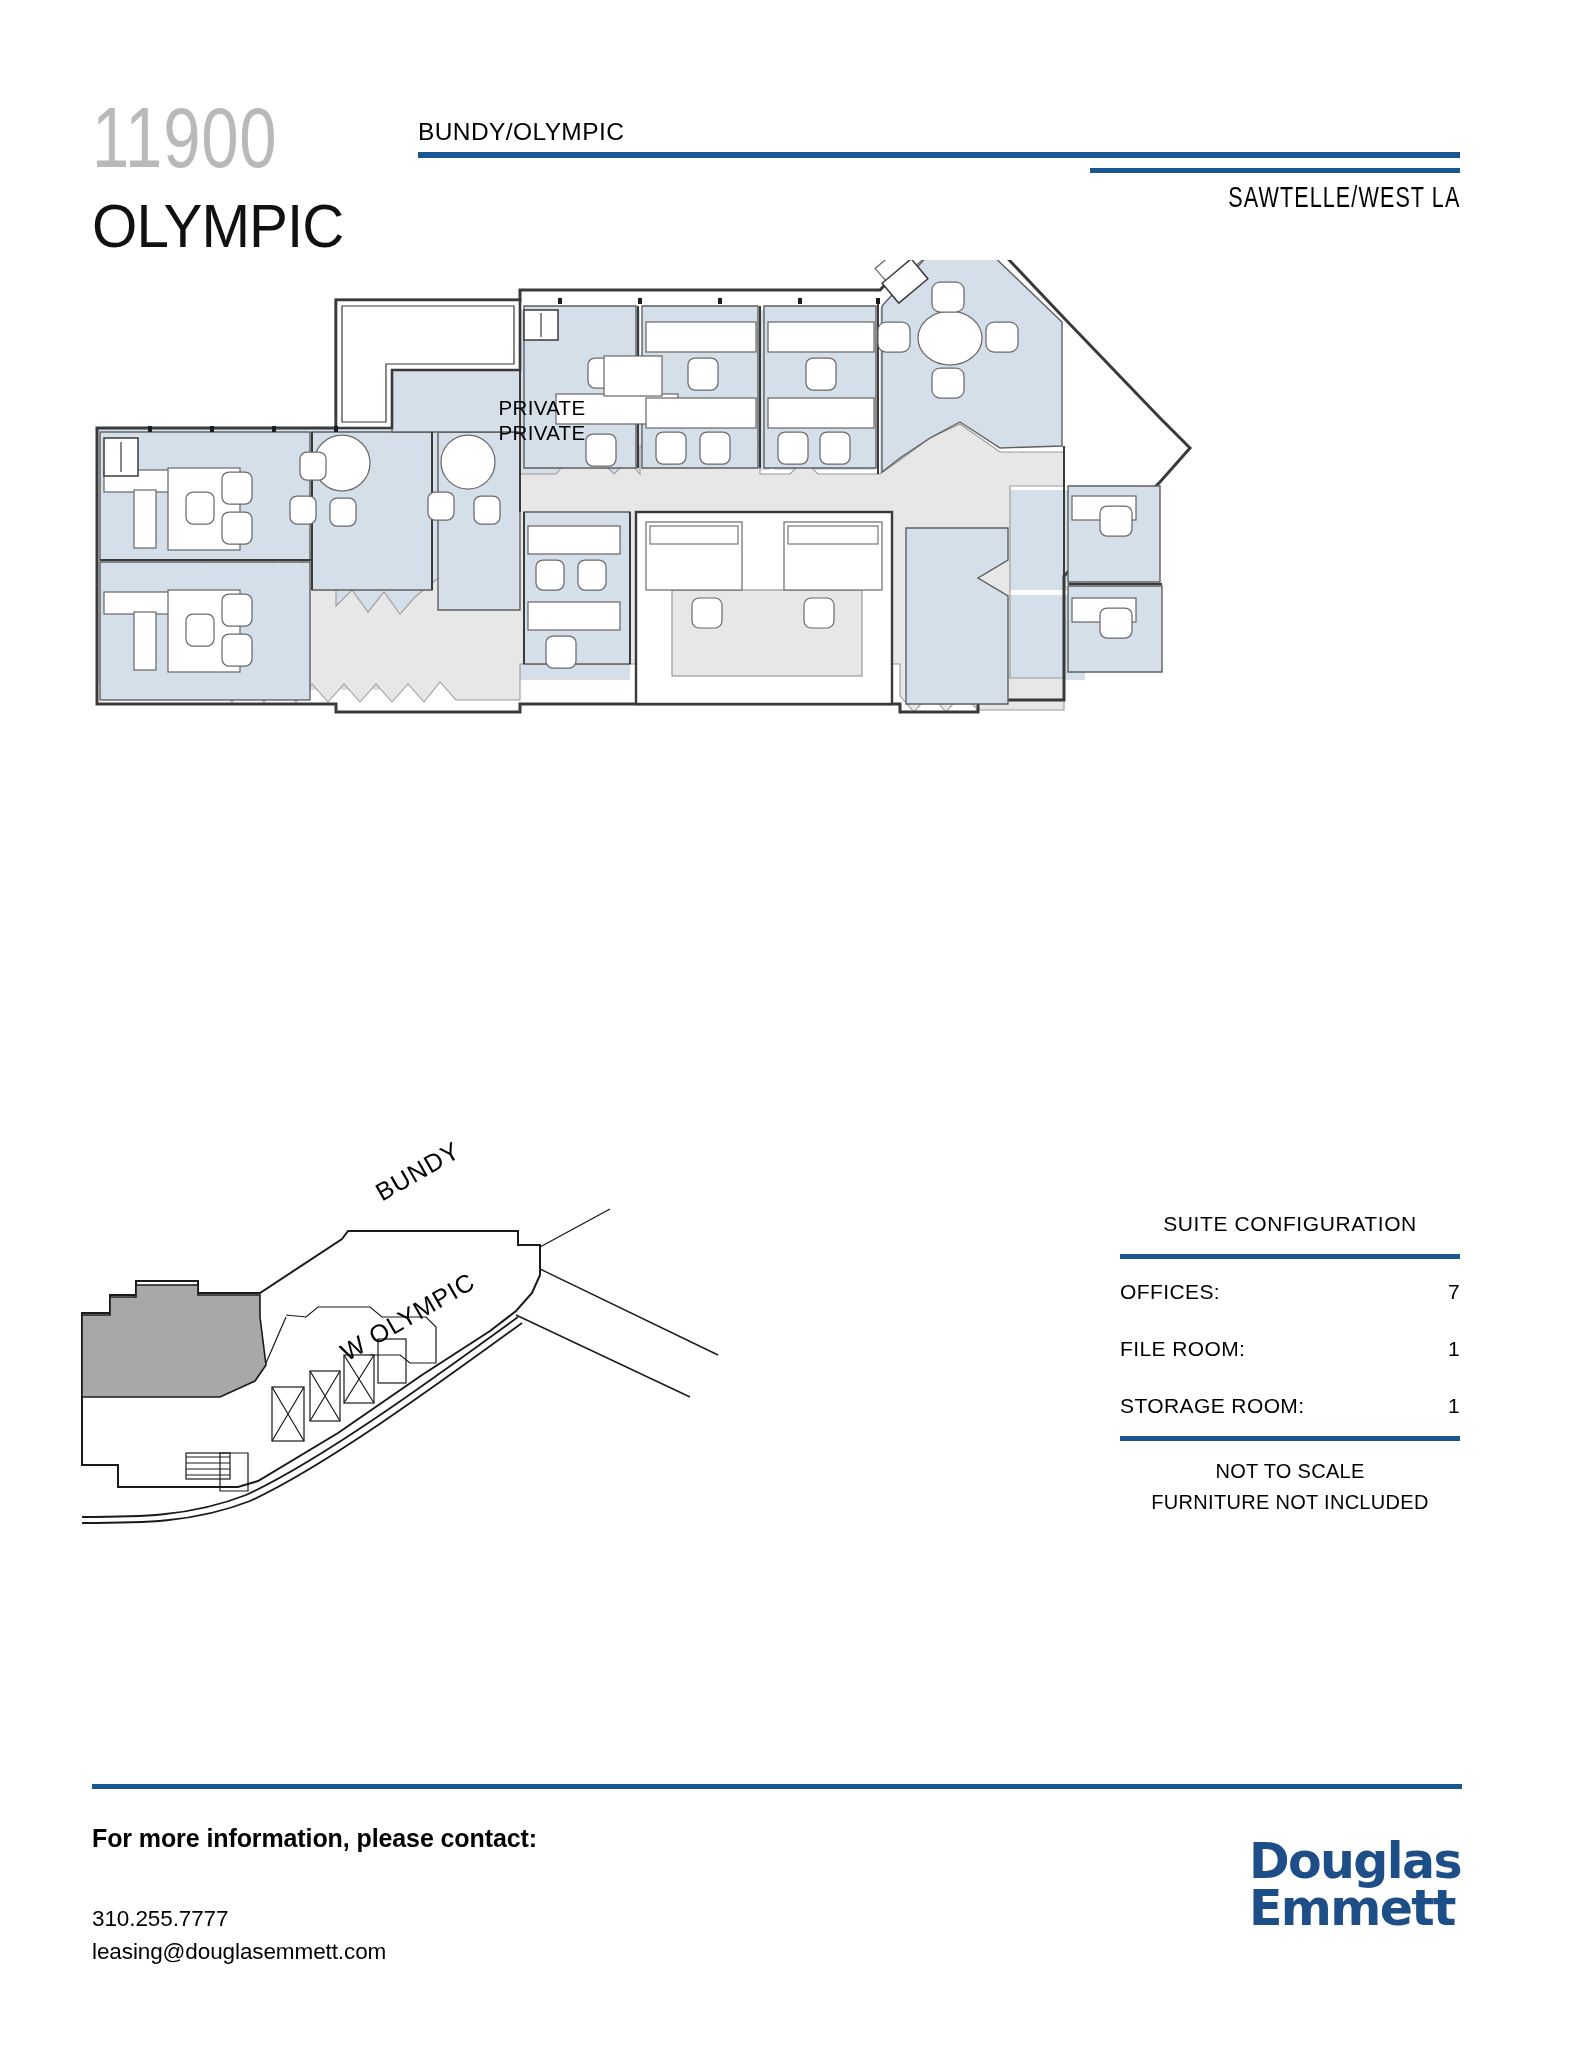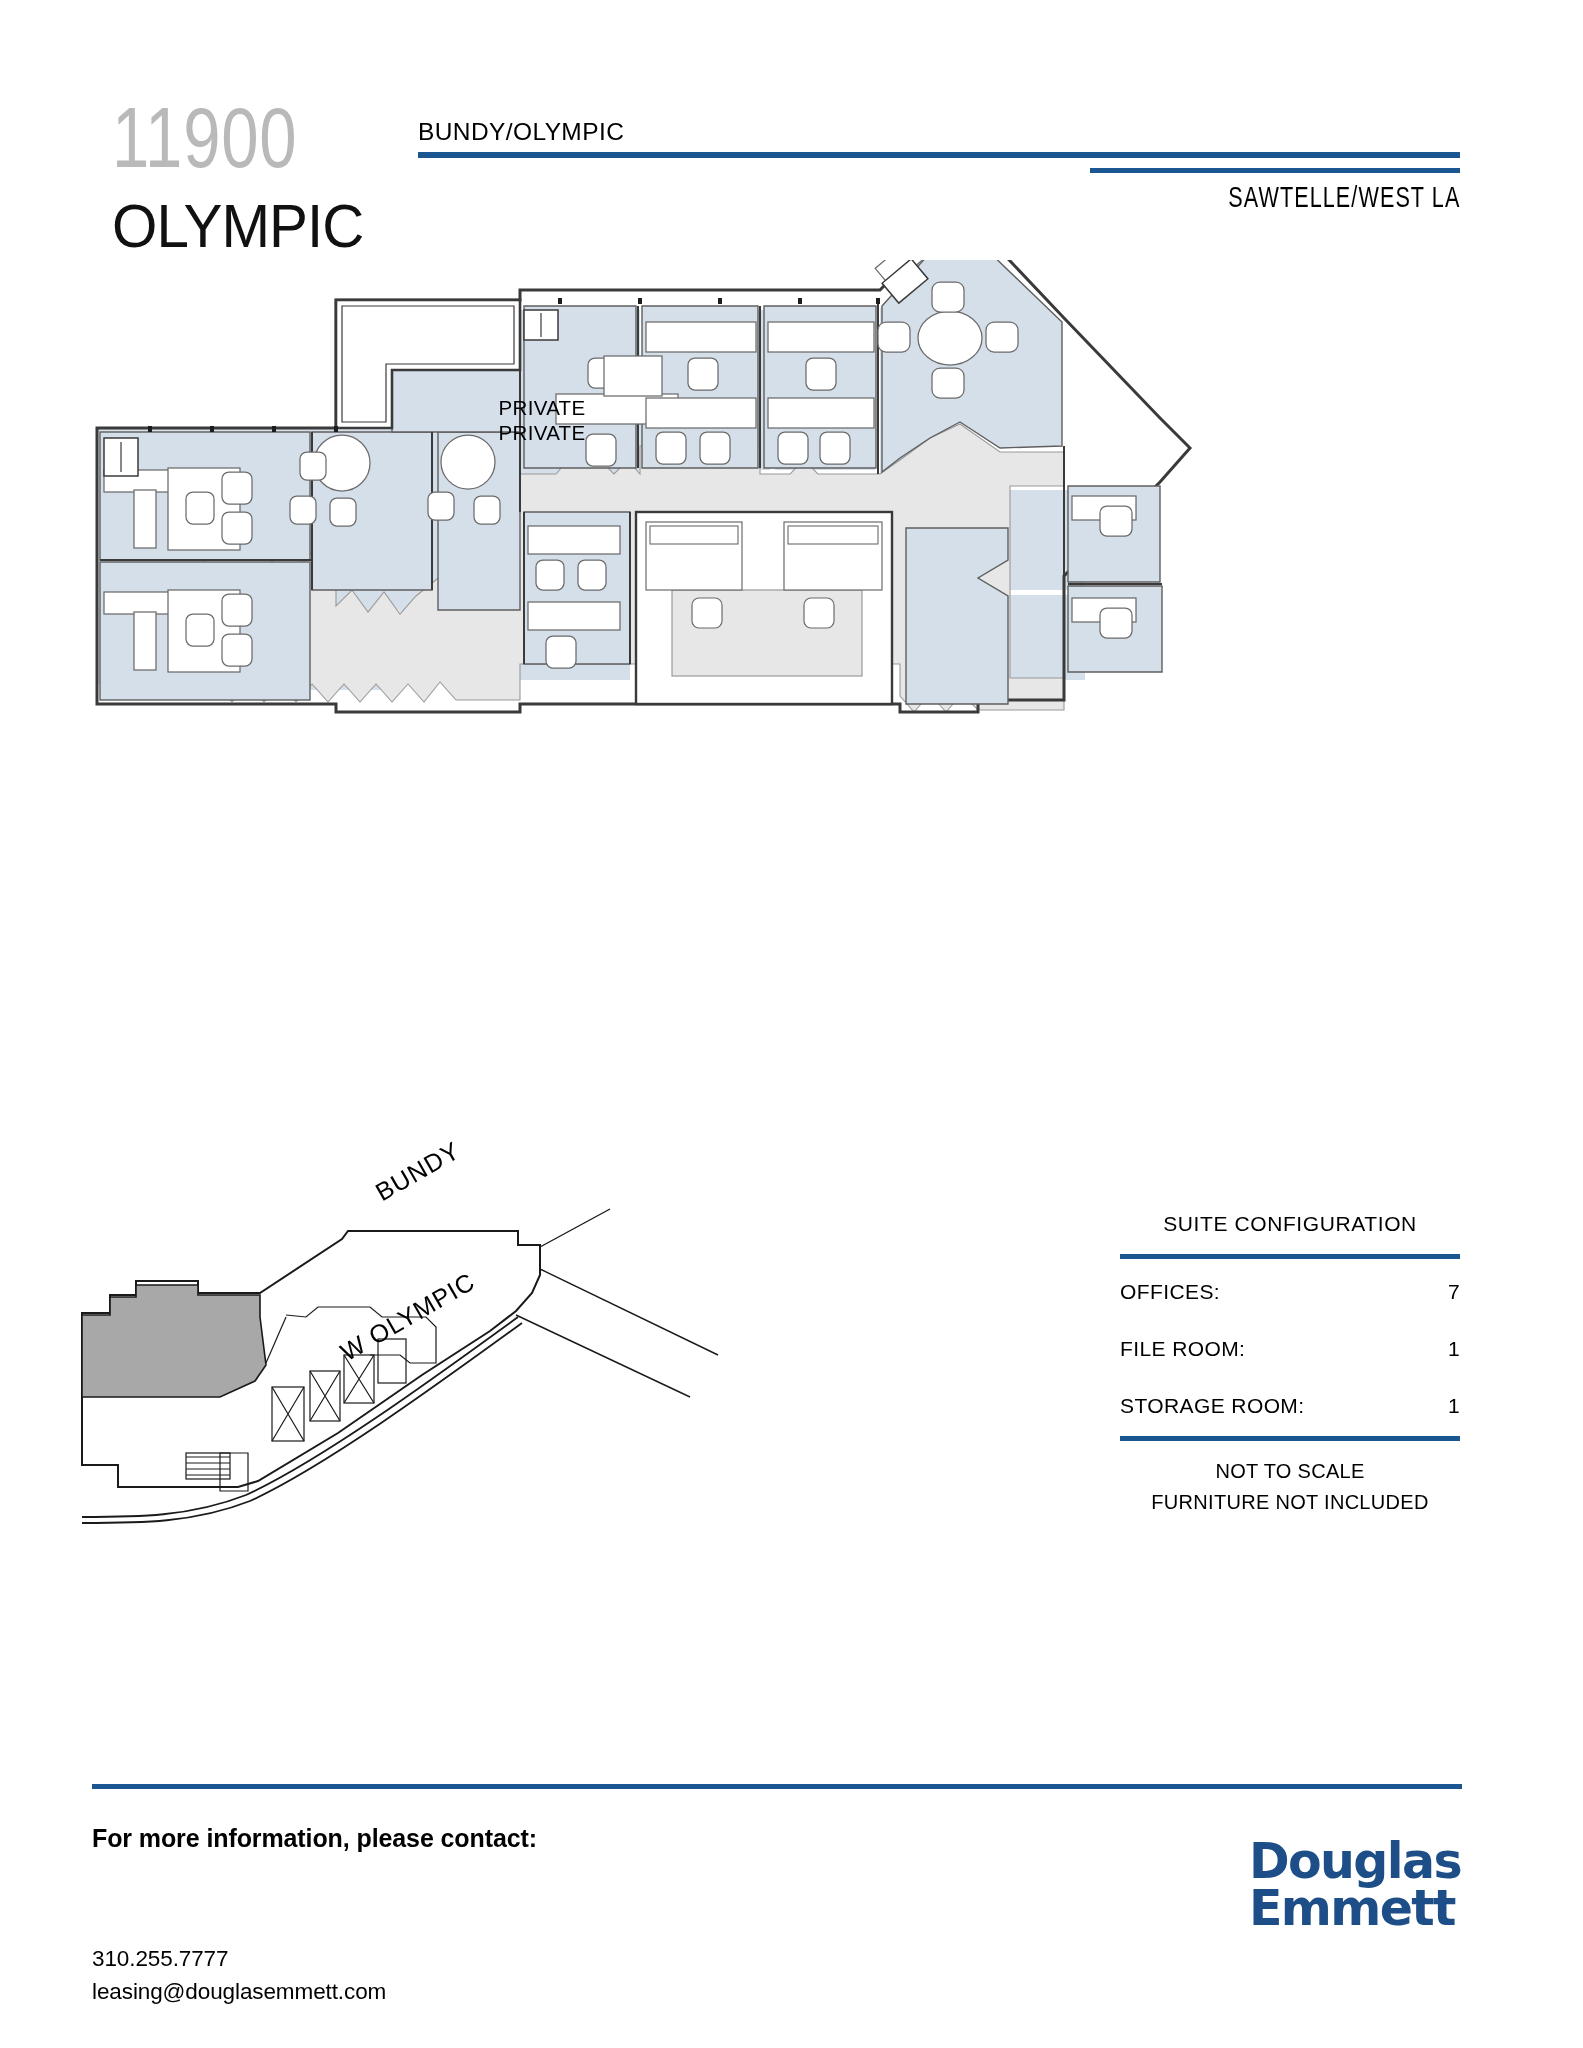--- a/index.html
+++ b/index.html
@@ -21,21 +21,20 @@
     position: absolute;
     left: 0; top: 0;
     width: 1583px;
     height: 270px;
   }
   .brand-block {
     position: absolute;
     left: 92px;
     top: 95px;
     width: 420px;
-    margin-left: 20px;
   }
   .brand-number {
     font-family: "Liberation Sans", sans-serif;
     font-size: 86px;
     line-height: 84px;
     letter-spacing: 1px;
     color: #b9b9b9;
     font-weight: 300;
     transform: scaleX(0.78);
     transform-origin: left top;
@@ -211,21 +210,20 @@
     letter-spacing: -0.1px;
     white-space: nowrap;
   }
   .footer-lines {
     position: absolute;
     left: 92px;
     top: 1902px;
     font-size: 22.5px;
     line-height: 33px;
     letter-spacing: -0.1px;
-    margin-top: 40px;
   }
   .logo {
     position: absolute;
     right: 122px;
     top: 1838px;
     color: #1d4e87;
     font-weight: bold;
     font-size: 49px;
     line-height: 47px;
     letter-spacing: -1.6px;

